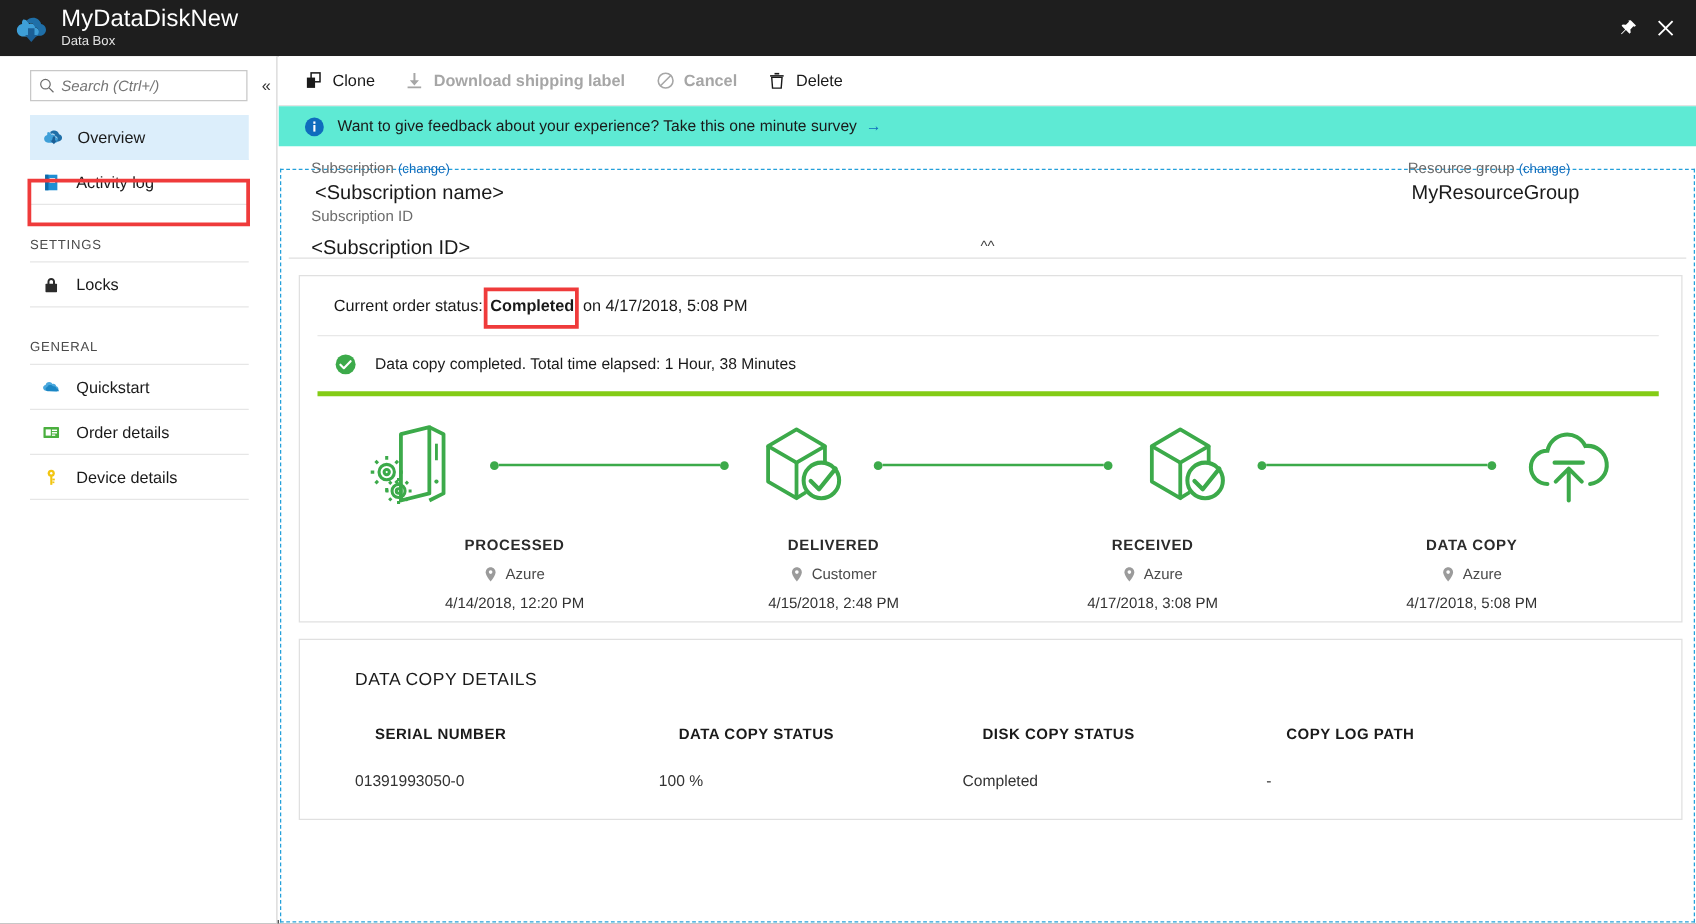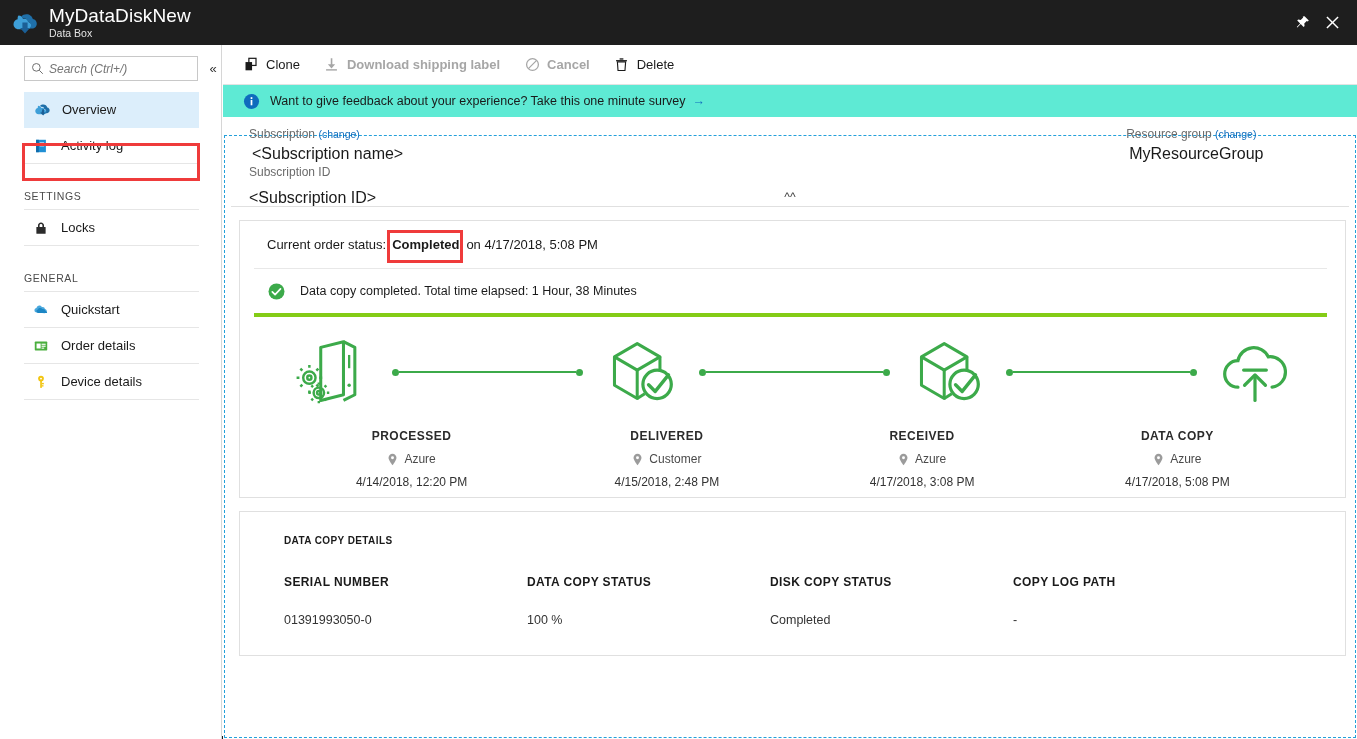--- a/index.html
+++ b/index.html
@@ -275,31 +275,32 @@
   }
 
   
   .card2 {
     margin: 13px 11px 0 16px;
     border: 1px solid #e0e0e0;
     background: #ffffff;
     height: 145px;
   }
   .details-title {
-    font-size: 10px; font-weight: bold; color: #1a1a1a;
+    font-size: 14px; font-weight: normal; color: #1a1a1a;
     letter-spacing: .4px;
     padding: 23px 0 0 44px;
   }
   .details-grid {
     display: flex; padding: 29px 0 0 44px;
   }
   .det-col { width: 243px; }
   .det-head {
     font-size: 12px; font-weight: bold; letter-spacing: .4px;
     color: #1a1a1a;
+    margin-left: 16px;
   }
   .det-val {
     margin-top: 24px; font-size: 12.5px; color: #333;
   }
 </style>
 </head>
 <body>
 
 <div class="app">
 

